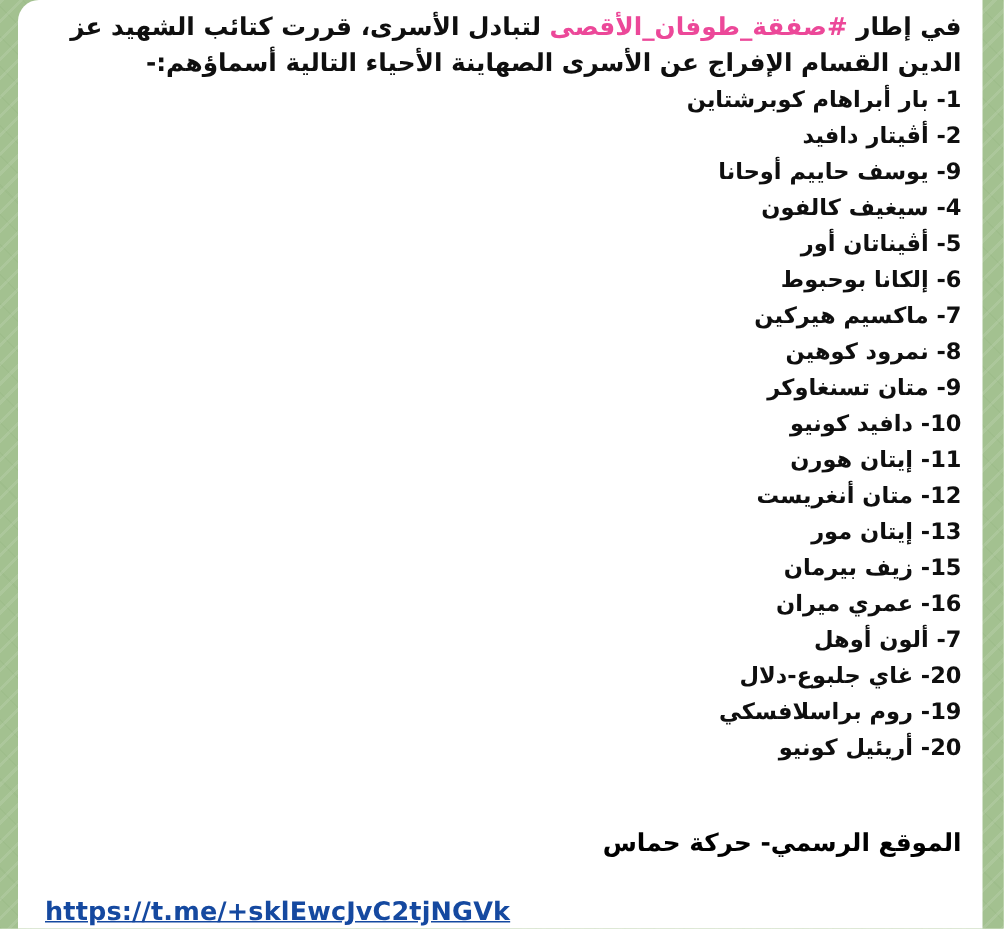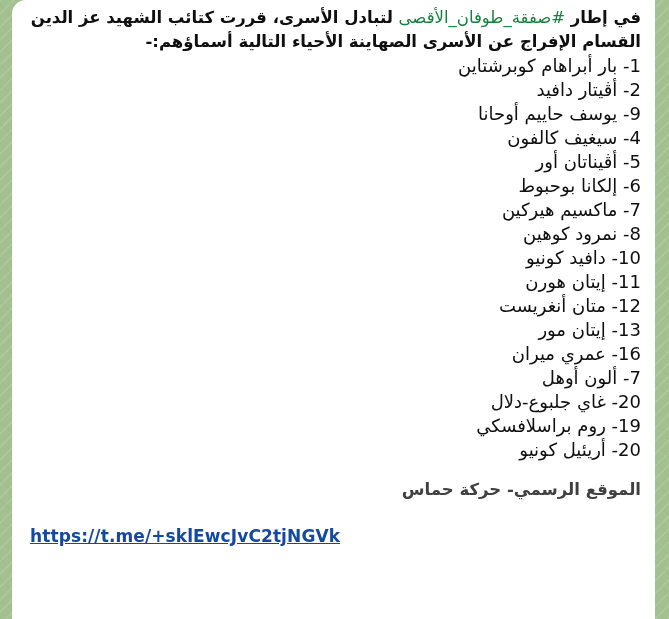--- a/index.html
+++ b/index.html
@@ -38,46 +38,46 @@
     overflow: hidden;
   }
 
   #message-body {
     padding: 6px 14px 0 14px;
     direction: rtl;
     text-align: right;
   }
 
   .msg-line {
-    font-size: 18px;
+    font-size: 15px;
     line-height: 24px;
     color: #0f0f0f;
     white-space: pre-wrap;
-    font-weight: 400;
+    font-weight: 700;
   }
 
   .msg-para {
     font-size: 16.5px;
     line-height: 24px;
     color: #0f0f0f;
     font-weight: 600;
     margin: 0;
   }
 
   .hashtag-link {
-    color: #15803d;
-    font-weight: 400;
+    color: #ec4899;
+    font-weight: 700;
   }
 
   #signature-line {
     font-size: 16.5px;
     line-height: 24px;
-    color: #404040;
+    color: #000000;
     font-weight: 600;
-    margin-top: 16px;
+    margin-top: 40px;
   }
 
   #telegram-url-row {
     direction: ltr;
     text-align: left;
     padding: 10px 0 4px 4px;
     margin-top: 14px;
   }
   #telegram-url-link {
     color: #1549a0;
@@ -100,24 +100,26 @@
 
     <div id="prisoner-list">
       <div class="msg-line">1- بار أبراهام كوبرشتاين</div>
       <div class="msg-line">2- أڤيتار دافيد</div>
       <div class="msg-line">9- يوسف حاييم أوحانا</div>
       <div class="msg-line">4- سيغيف كالفون</div>
       <div class="msg-line">5- أڤيناتان أور</div>
       <div class="msg-line">6- إلكانا بوحبوط</div>
       <div class="msg-line">7- ماكسيم هيركين</div>
       <div class="msg-line">8- نمرود كوهين</div>
+      <div class="msg-line">9- متان تسنغاوكر</div>
       <div class="msg-line">10- دافيد كونيو</div>
       <div class="msg-line">11- إيتان هورن</div>
       <div class="msg-line">12- متان أنغريست</div>
       <div class="msg-line">13- إيتان مور</div>
+      <div class="msg-line">15- زيف بيرمان</div>
       <div class="msg-line">16- عمري ميران</div>
       <div class="msg-line">7- ألون أوهل</div>
       <div class="msg-line">20- غاي جلبوع-دلال</div>
       <div class="msg-line">19- روم براسلافسكي</div>
       <div class="msg-line">20- أريئيل كونيو</div>
     </div>
 
     <div id="signature-line">الموقع الرسمي- حركة حماس</div>
 
     <div id="telegram-url-row">

